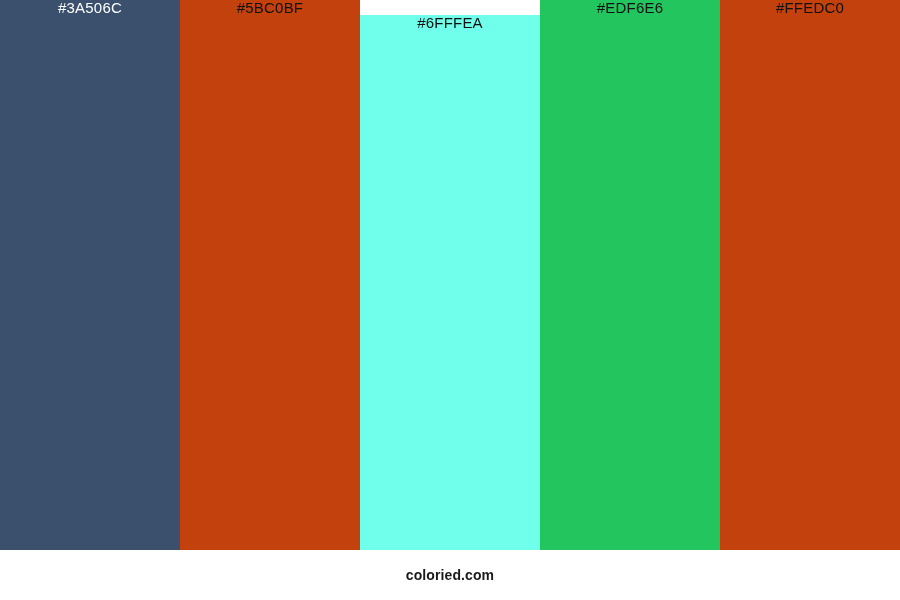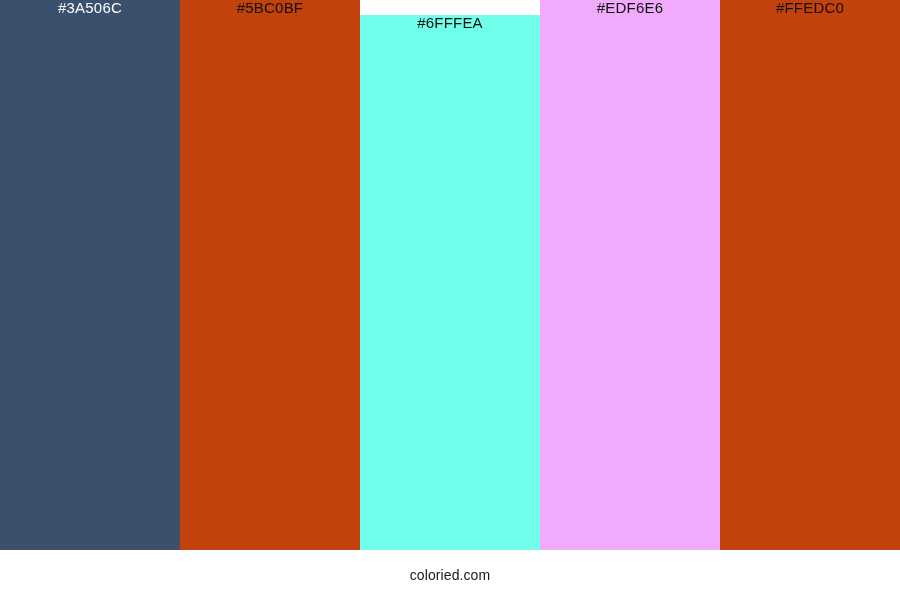--- a/index.html
+++ b/index.html
@@ -60,21 +60,21 @@
     height: 50px;
     background: #ffffff;
     display: flex;
     align-items: center;
     justify-content: center;
   }
 
   #footer-site-name {
     font-family: "Liberation Sans", sans-serif;
     font-size: 14px;
-    font-weight: 400;
+    font-weight: 700;
     color: #1a1a1a;
     line-height: 1;
     letter-spacing: 0.1px;
   }
 </style>
 </head>
 <body>
 
 <div id="palette-page">
 
@@ -85,21 +85,21 @@
     </div>
 
     <div class="swatch" style="background-color: #c2410c;">
       <span class="swatch-label" style="color: rgb(17, 17, 17);">#5BC0BF</span>
     </div>
 
     <div class="swatch" style="background-color: rgb(111, 255, 234); margin-top: 15px;">
       <span class="swatch-label" style="color: rgb(17, 17, 17);">#6FFFEA</span>
     </div>
 
-    <div class="swatch" style="background-color: #f0abfc;">
+    <div class="swatch" style="background-color: #22c55e;">
       <span class="swatch-label" style="color: rgb(17, 17, 17);">#EDF6E6</span>
     </div>
 
     <div class="swatch" style="background-color: #c2410c;">
       <span class="swatch-label" style="color: rgb(17, 17, 17);">#FFEDC0</span>
     </div>
 
   </div>
 
   <div id="footer-bar" style="background-color: rgb(255, 255, 255);">

